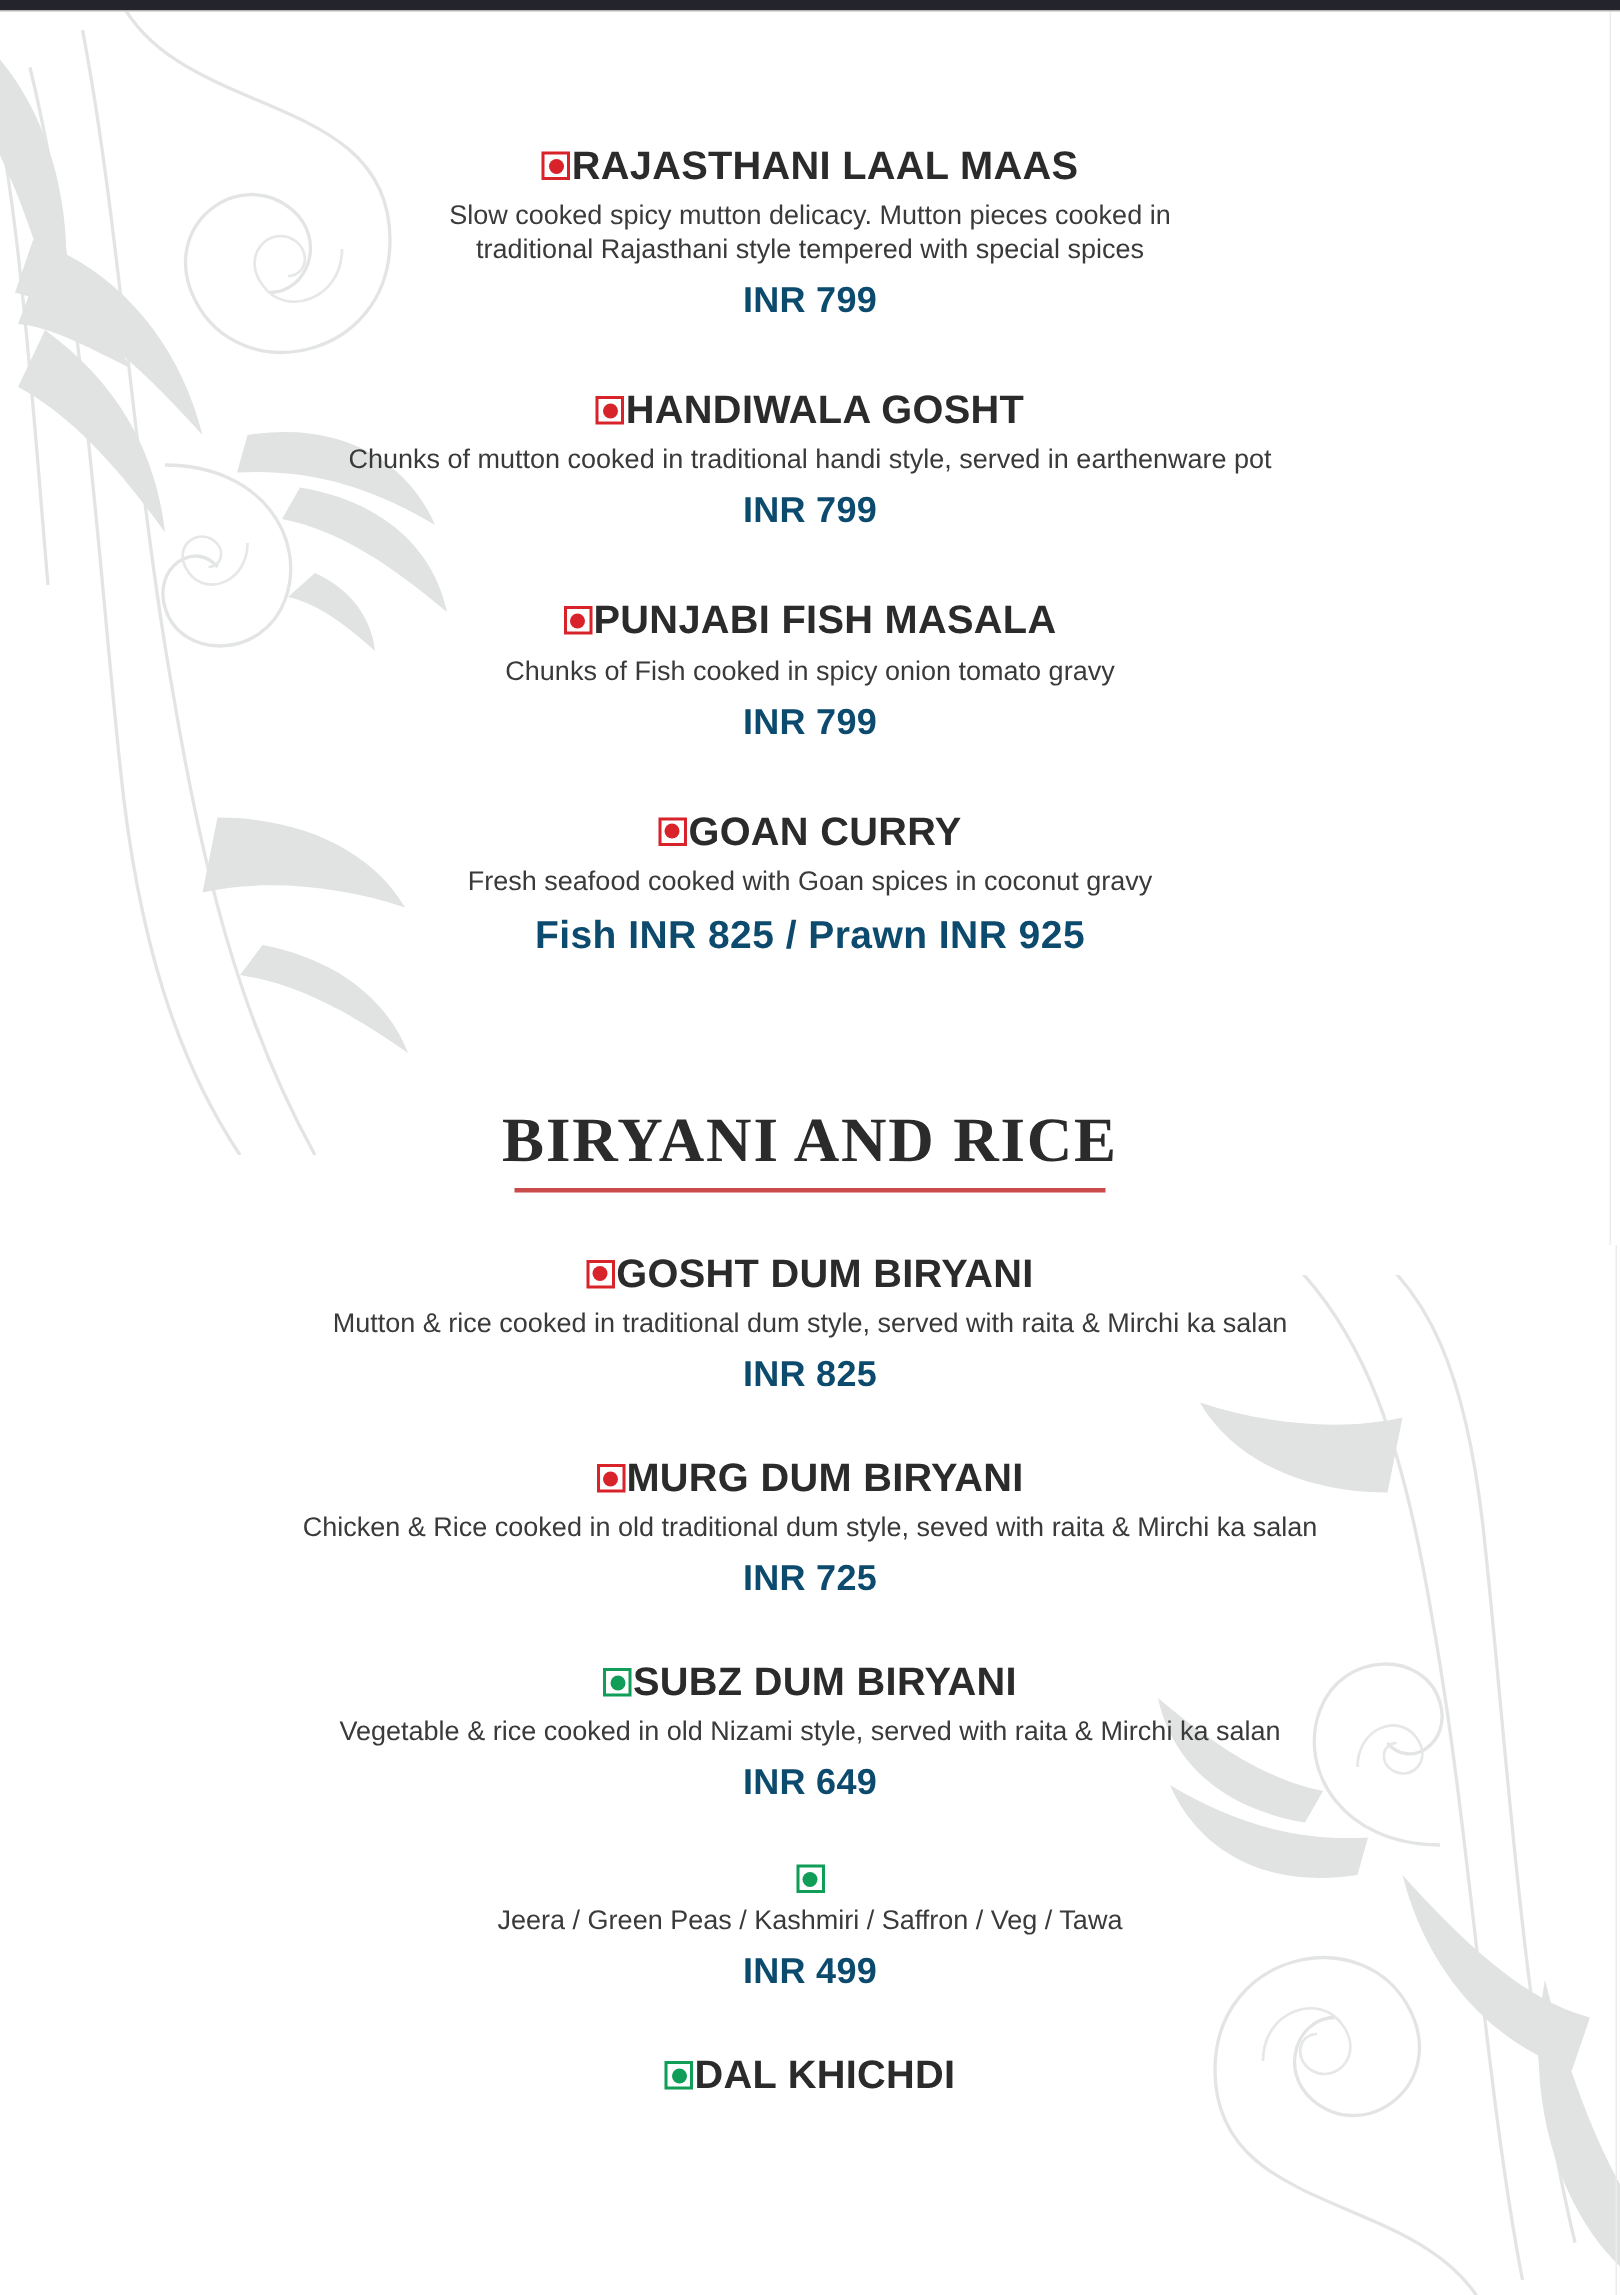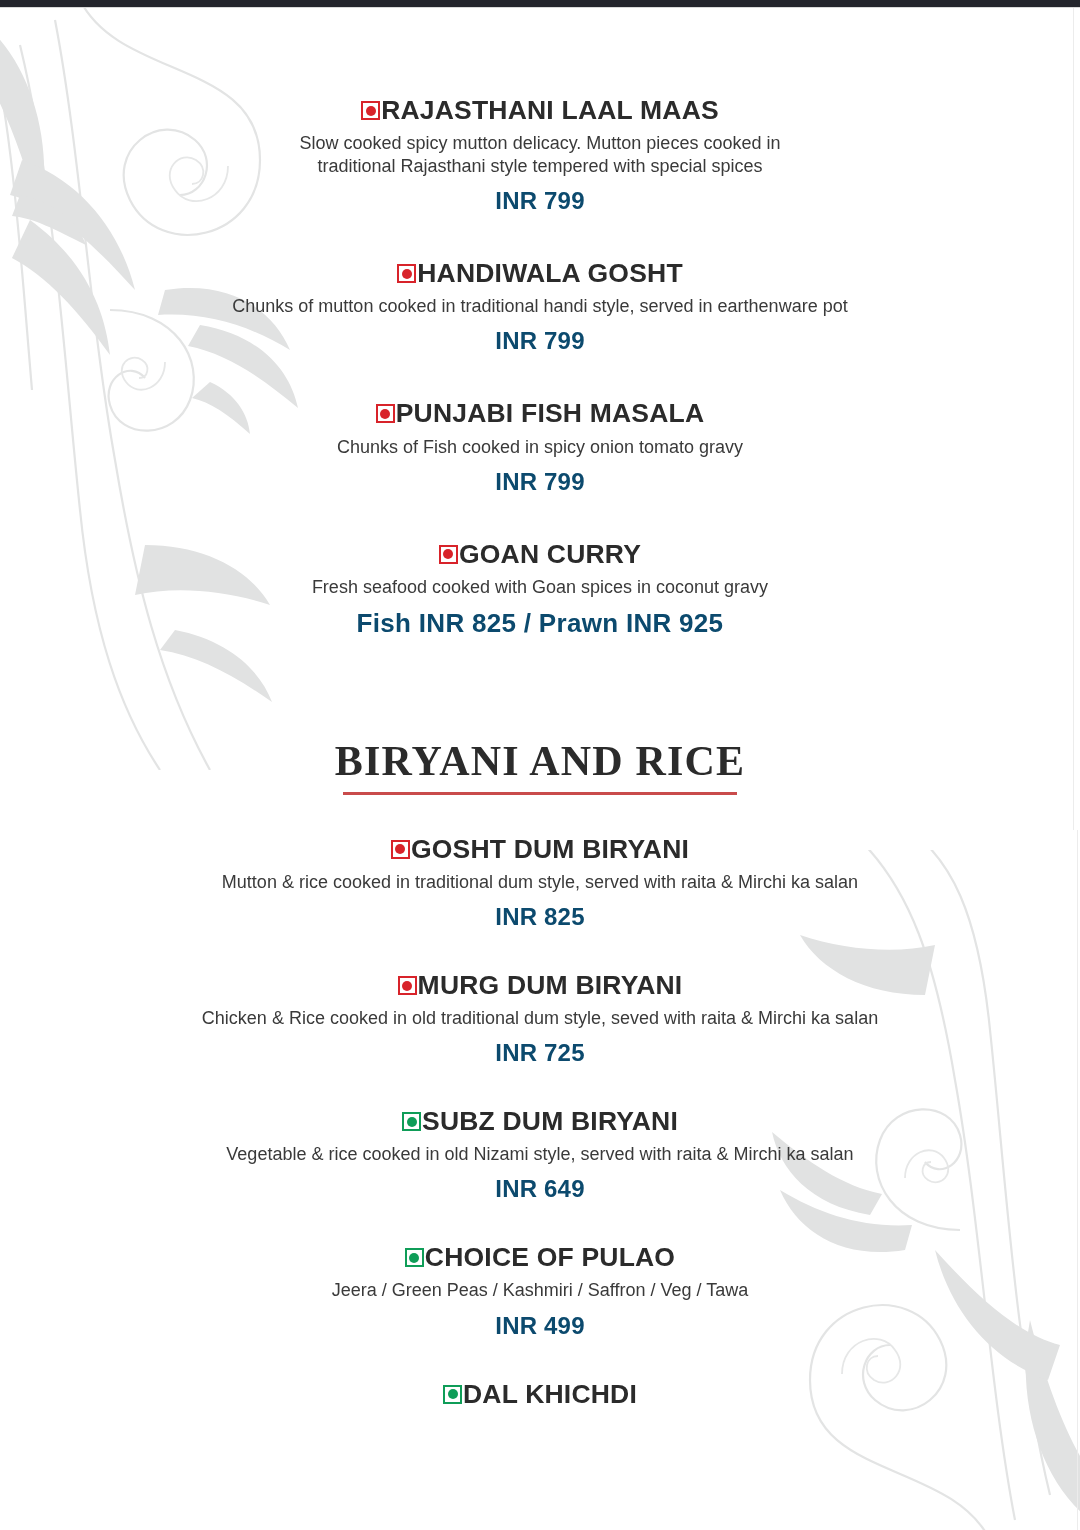--- a/index.html
+++ b/index.html
@@ -286,21 +286,20 @@
     <div class="item-price">INR 649</div>
   </div>
 
   <div class="gap-md"></div>
 
   <div class="item">
     <div class="item-title">
       <span class="marker veg">
           <i></i>
         </span>
-      <span class="name">CHOICE OF PULAO</span>
     </div>
     <div class="item-desc">Jeera / Green Peas / Kashmiri / Saffron / Veg / Tawa</div>
     <div class="item-price">INR 499</div>
   </div>
 
   <div class="gap-md"></div>
 
   <div class="item">
     <div class="item-title">
       <span class="marker veg">

